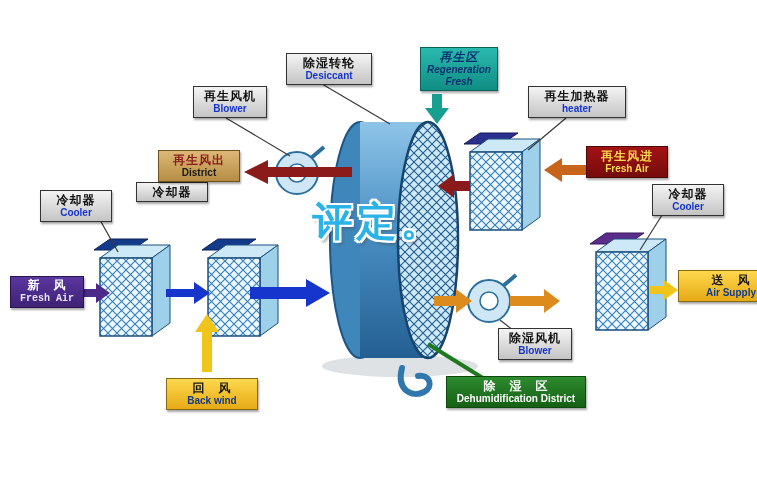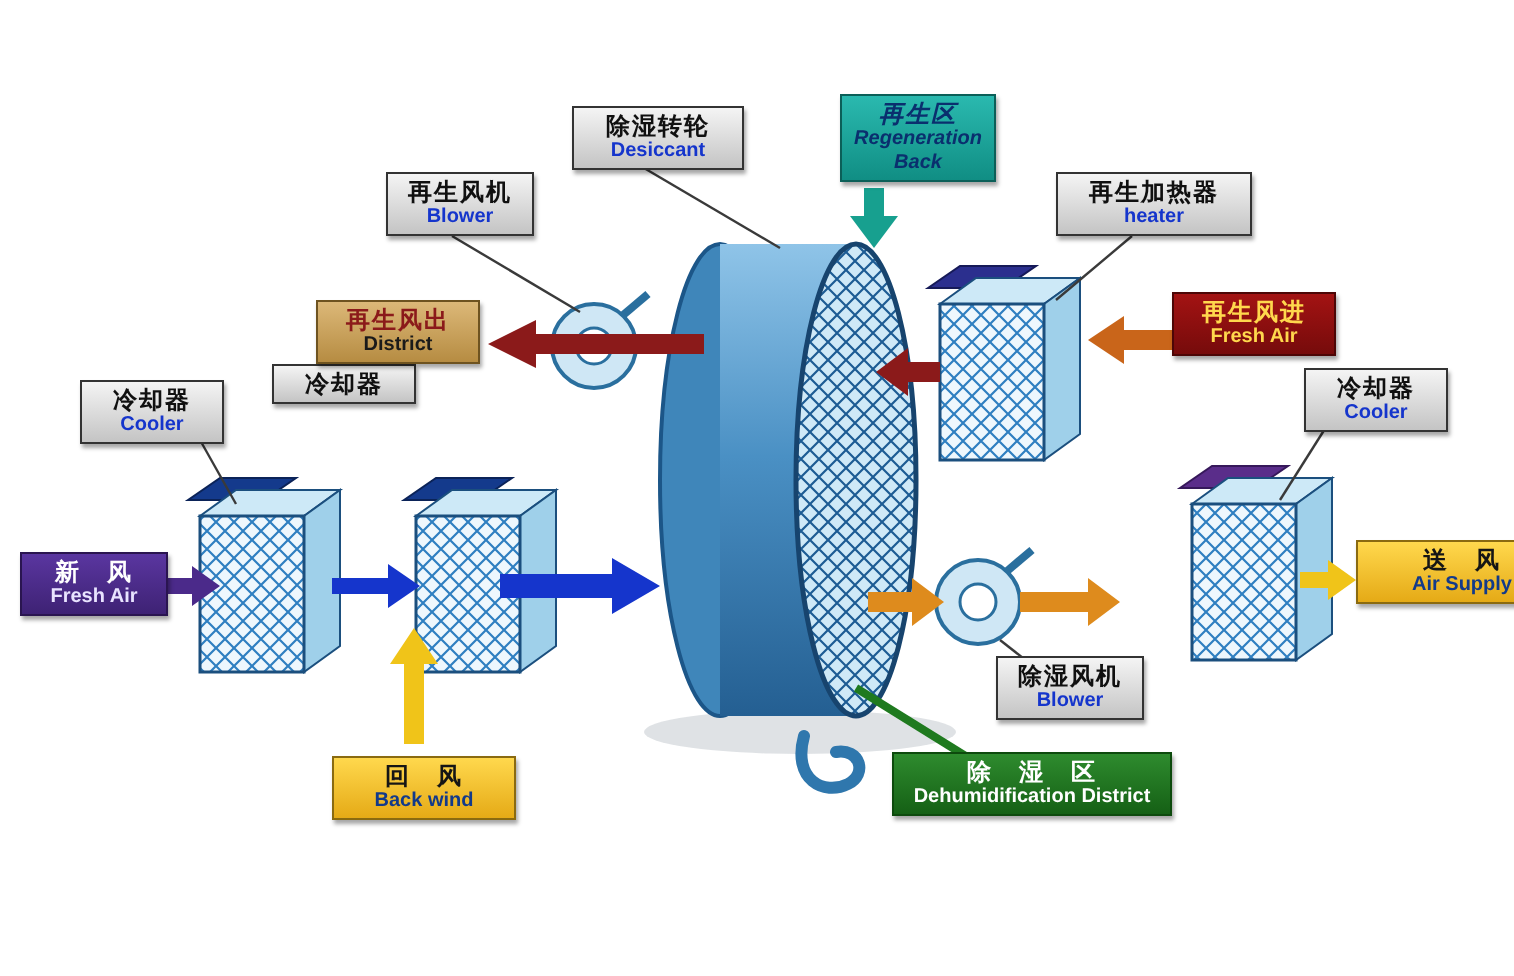--- a/index.html
+++ b/index.html
@@ -13,21 +13,21 @@
   .lbl .en{display:block;font-size:10px;font-weight:bold;}
 
   .silver{background:linear-gradient(#f4f4f4,#c4c4c4);}
   .silver .zh{color:#101010}.silver .en{color:#1535cc}
   .tan{background:linear-gradient(#dcb878,#b68c42);border-color:#6e5320;}
   .tan .zh{color:#8b1a1a}.tan .en{color:#1a1a1a}
   .darkred{background:linear-gradient(#a31313,#760b0b);border-color:#4d0606;}
   .darkred .zh,.darkred .en{color:#ffd84d}
   .teal{background:linear-gradient(#2ab9af,#108e84);border-color:#0b5f58;font-style:italic;}
   .teal .zh,.teal .en{color:#0a2f6e}
-  .purple{background:linear-gradient(#5a36a0,#3e2274);border-color:#2a1550;}
+  .purple{background:linear-gradient(#5a36a0,#3e2274);border-color:#2a1550;font-family:Liberation Mono, monospace;}
   .purple .zh{color:#ffffff}.purple .en{color:#e9e4ff}
   .yellow{background:linear-gradient(#ffd84d,#e5aa16);border-color:#8a6a10;}
   .yellow .zh{color:#151515}.yellow .en{color:#123a8a}
   .green{background:linear-gradient(#2e8b2e,#156015);border-color:#0d4a0d;}
   .green .zh,.green .en{color:#ffffff}
 
   #title{position:absolute;top:198px;left:0;right:0;z-index:10;text-align:center;
          font-weight:bold;font-size:40px;letter-spacing:4px;line-height:1.15;color:#2bb3e8;
          text-shadow:-2px -2px 0 #fff,2px -2px 0 #fff,-2px 2px 0 #fff,2px 2px 0 #fff,
                      -2px 0 0 #fff,2px 0 0 #fff,0 -2px 0 #fff,0 2px 0 #fff,
@@ -133,21 +133,21 @@
     <span class="en">Blower</span>
   </div>
 
   <div class="lbl silver" style="left:286px;top:53px;width:74px">
     <span class="zh">除湿转轮</span>
     <span class="en">Desiccant</span>
   </div>
 
   <div class="lbl teal" style="left:420px;top:47px;width:66px">
     <span class="zh">再生区</span>
-    <span class="en">Regeneration Back</span>
+    <span class="en">Regeneration Fresh</span>
   </div>
 
   <div class="lbl silver" style="left:528px;top:86px;width:86px">
     <span class="zh">再生加热器</span>
     <span class="en">heater</span>
   </div>
 
   <div class="lbl tan" style="left:158px;top:150px;width:70px">
     <span class="zh">再生风出</span>
     <span class="en">District</span>
@@ -191,15 +191,16 @@
     <span class="zh">除湿风机</span>
     <span class="en">Blower</span>
   </div>
 
   <div class="lbl green" style="left:446px;top:376px;width:128px">
     <span class="zh">除　湿　区</span>
     <span class="en">Dehumidification District</span>
   </div>
 
   <div id="title">
+    <div>评定。</div>
   </div>
 
 </div>
 
 </body></html>

